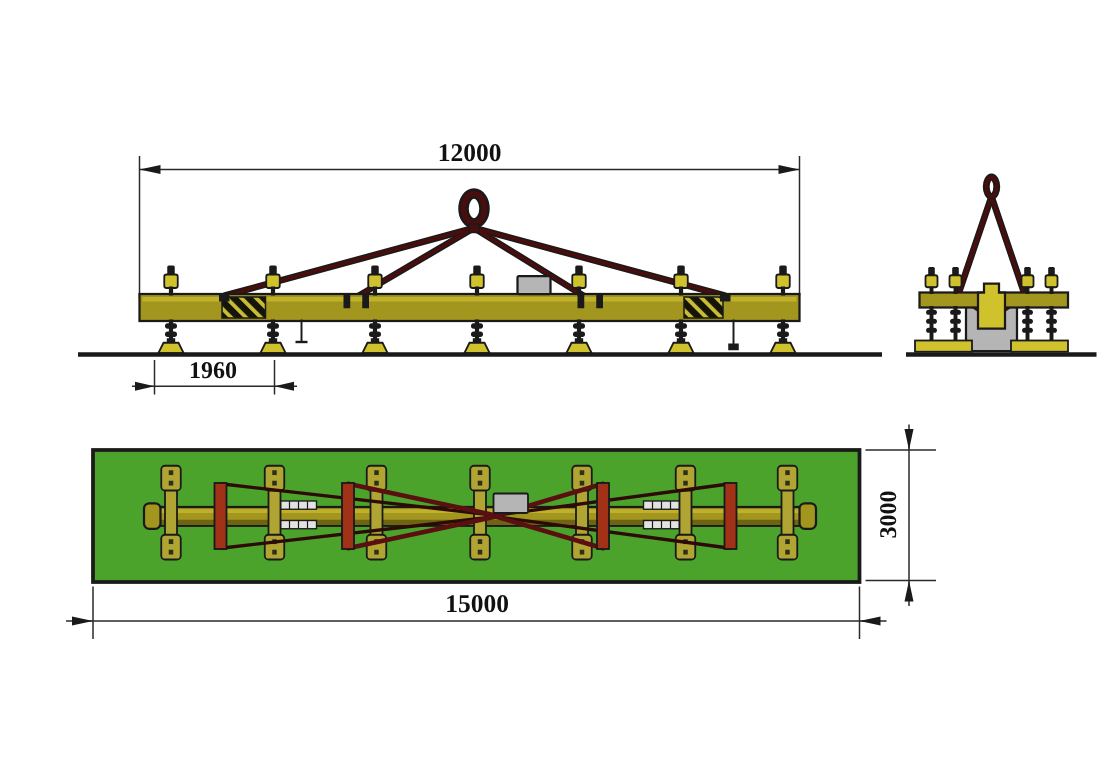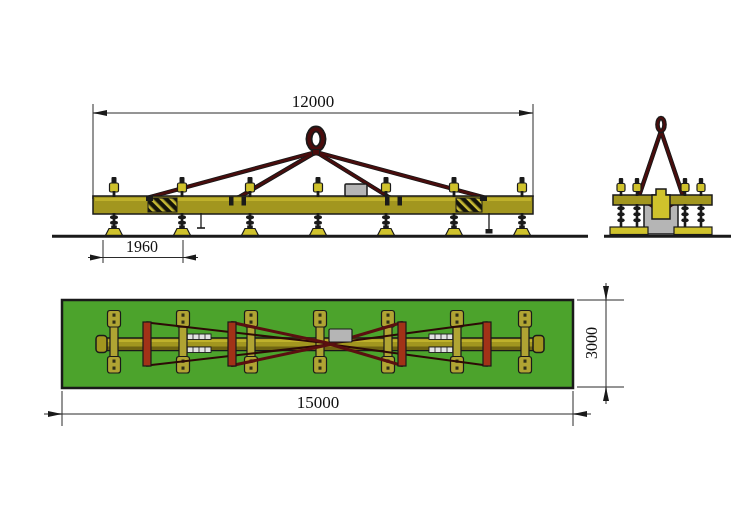--- a/index.html
+++ b/index.html
@@ -1,17 +1,17 @@
 <!DOCTYPE html>
 <html style="--beam_yellow: #a2961f; --arm_yellow: #b0a433; --pad_yellow: #cfc22c; --sling_red: #4a0d0d; --crossbar_red: #a23217; --plate_green: #4ca32c; --box_gray: #b5b5b5; --line_black: #1a1a1a;"><head>
 <meta charset="utf-8">
 <style>
   html,body{margin:0;padding:0;background:#fff;}
   .stage{position:relative;width:739px;height:515px;background:#fff;overflow:hidden;
-         font-family:"Liberation Serif","DejaVu Serif",serif;}
+         font-family:"Liberation Serif","DejaVu Serif",serif;font-weight:bold;}
   svg text{font-family:"Liberation Serif","DejaVu Serif",serif;fill:#111;}
   .dimtxt{font-size:17px;}
   .dimtxt-sm{font-size:16px;}
   .dim{stroke:#2a2a2a;stroke-width:1;fill:none;}
   .arw{fill:#1a1a1a;stroke:none;}
   .blk{fill:var(--line_black,#1a1a1a);stroke:none;}
   .s{stroke:var(--line_black,#1a1a1a);stroke-width:1.2;}
   .s15{stroke:var(--line_black,#1a1a1a);stroke-width:1.5;}
   .c-beam{fill:var(--beam_yellow,#a2961f);}
   .c-pad{fill:var(--pad_yellow,#cfc22c);}

